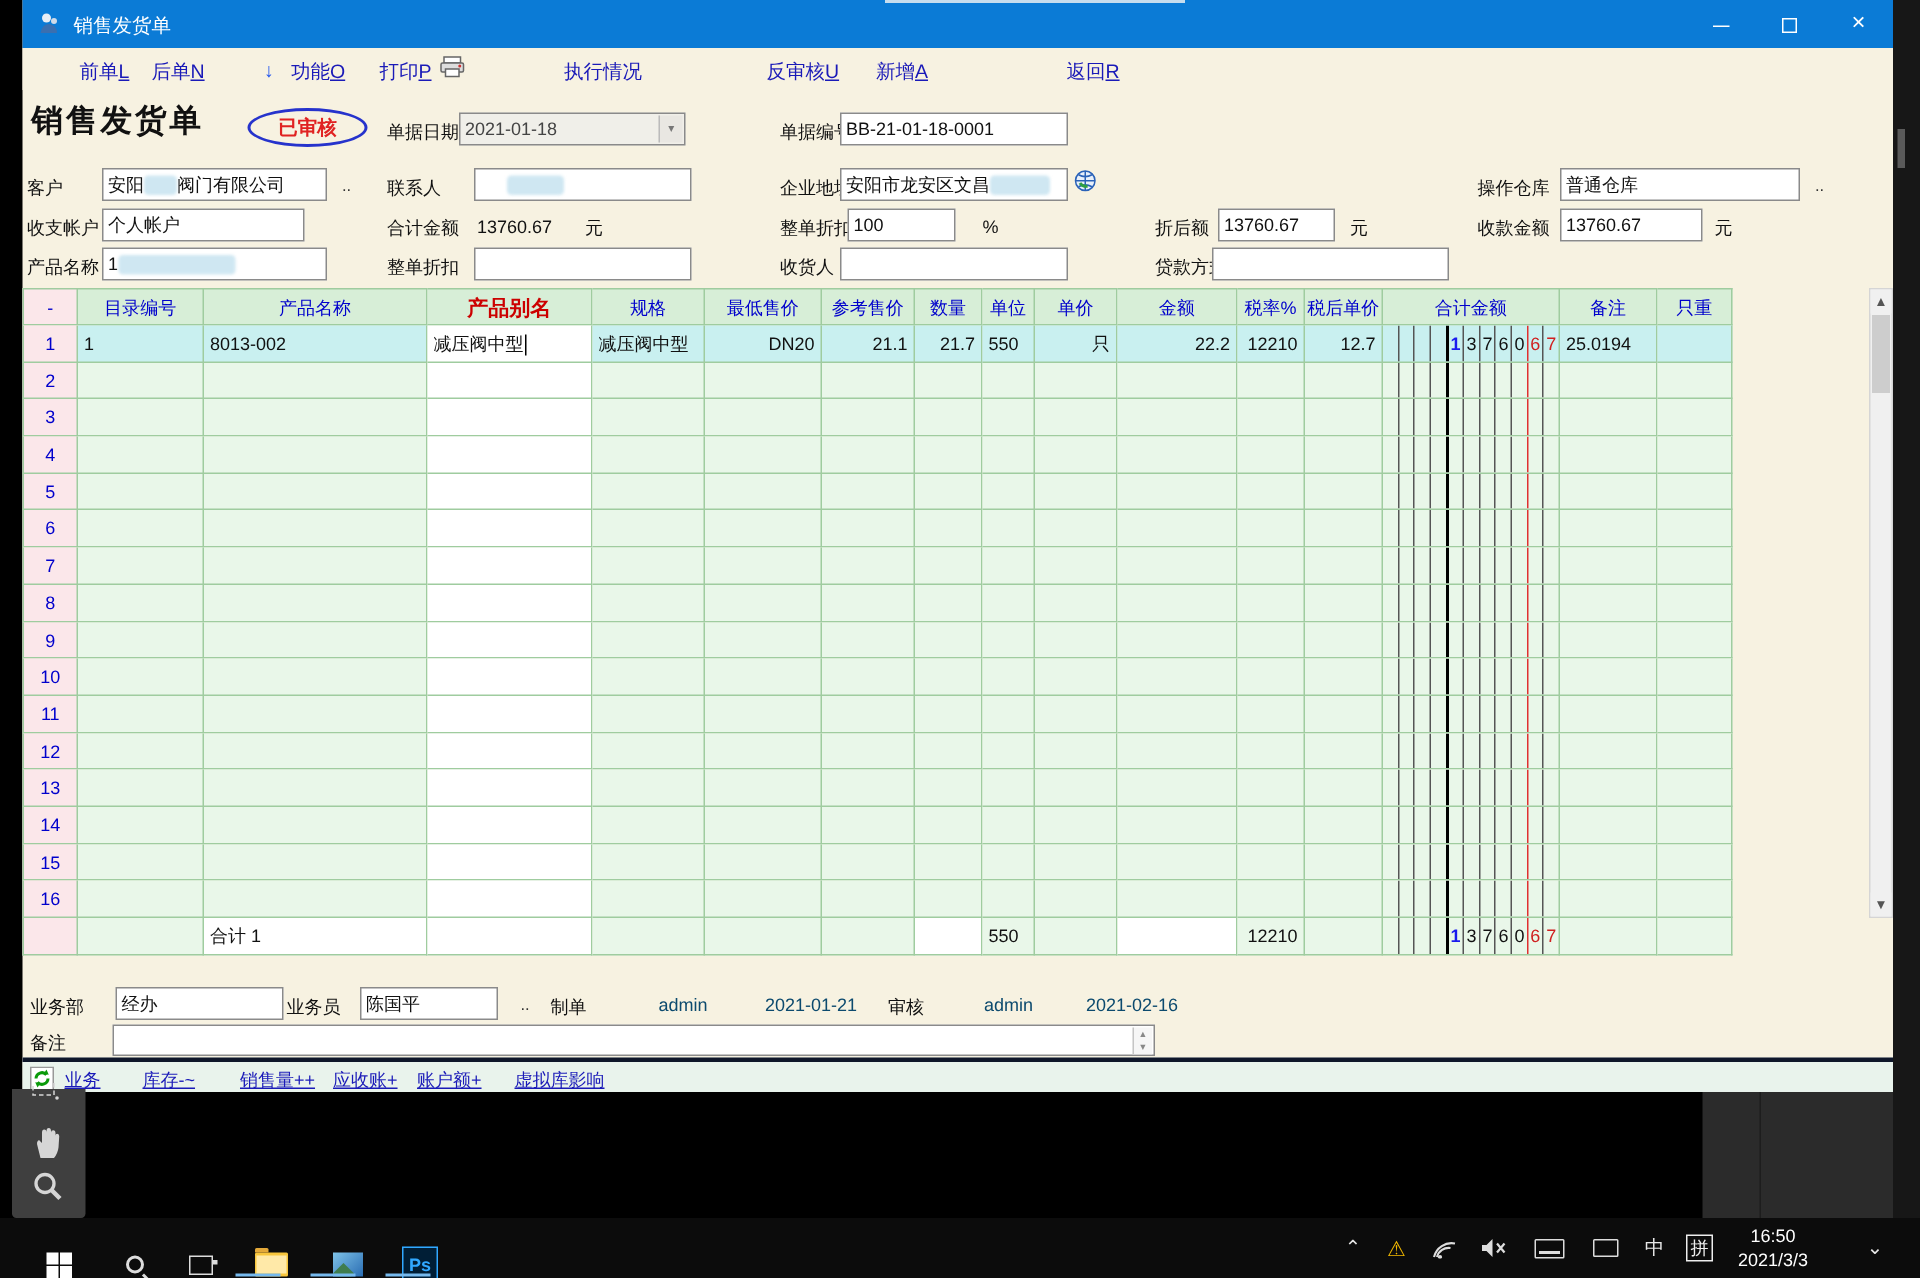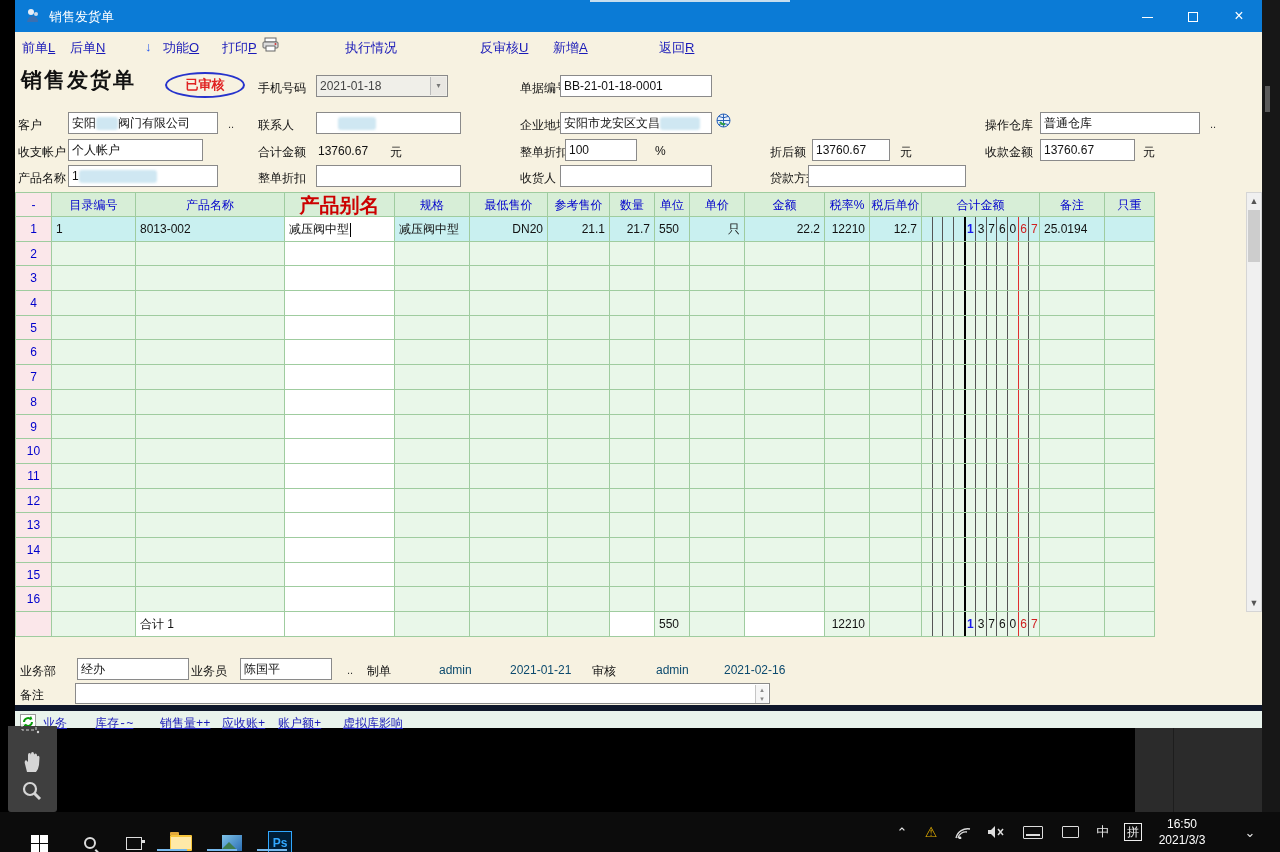--- a/index.html
+++ b/index.html
@@ -12,21 +12,21 @@
   .titlebar .app-ico { position:absolute; left:10px; top:8px; width:16px; height:16px; }
   .titlebar .ttl { position:absolute; left:34px; top:8px; font-size:13px; }
   .win-btn { position:absolute; top:0; width:46px; height:32px; color:#fff; text-align:center; line-height:32px; font-size:14px; }
   .btn-min { right:92px; } .btn-max { right:46px; } .btn-close { right:0; font-size:16px; }
   .btn-min i { display:inline-block; width:11px; height:1px; background:#fff; vertical-align:middle; }
   .btn-max i { display:inline-block; width:10px; height:10px; border:1px solid #fff; vertical-align:middle; }
   .top-edge-line { position:absolute; left:575px; top:0; width:200px; height:2px; background:#e9eef2; opacity:.85; }
 
   
   .toolbar { position:absolute; left:0; top:32px; width:100%; height:28px; background:#f7f2e1; font-size:13px; }
-  .tb-link { position:absolute; top:7px; color:#1a1ab8; cursor:default; white-space:nowrap; }
+  .tb-link { position:absolute; top:7px; color:#1a1ab8; cursor:default; white-space:nowrap;margin-left:31px; }
   .tb-link u { text-decoration:underline; }
   .tb-arrow { color:#2255ee; font-weight:bold; }
 
   
   .doc-title { position:absolute; left:6px; top:66px; font-family:"DejaVu Serif","Liberation Serif",serif; font-weight:bold; font-size:21px; color:#111; letter-spacing:2px; }
   .stamp { position:absolute; left:150px; top:72px; width:80px; height:26px; border:2px solid #2633cc; border-radius:50%; color:#e02222; font-size:13px; font-weight:bold; text-align:center; line-height:22px; }
   .flabel { position:absolute; font-size:12px; color:#111; white-space:nowrap; }
   .fbox { position:absolute; height:22px; background:#fff; border:1px solid #8a8a8a; font-size:12px; color:#111; line-height:20px; padding:0 3px; white-space:nowrap; overflow:hidden; }
   .fbox.disabled { background:#f0efe9; color:#444; }
   .funit { position:absolute; font-size:12px; color:#111; }
@@ -34,21 +34,21 @@
   .dots-btn { position:absolute; font-size:11px; color:#333; }
   .cal-btn { position:absolute; right:1px; top:1px; width:16px; height:18px; background:#e9e7e2; border-left:1px solid #bbb; color:#777; font-size:8px; text-align:center; line-height:18px; }
   .blur-patch { display:inline-block; height:13px; border-radius:3px; background:#cfe7f2; filter:blur(1px); vertical-align:middle; }
   .caret-bar { display:inline-block; width:1px; height:14px; background:#000; vertical-align:middle; margin-left:1px; }
 
   
   .grid { position:absolute; left:0; top:192px; width:1140px; font-size:12px; }
   .g-row { display:grid; grid-template-columns:37px 84px 149px 110px 75px 78px 62px 45px 35px 55px 80px 45px 52px 118px 65px 50px; }
   .g-cell { border-right:1px solid #9fcc9f; border-bottom:1px solid #9fcc9f; padding:0 4px; line-height:24px; height:24.7px; overflow:hidden; white-space:nowrap; background:#e9f7e9; color:#111; position:relative; }
   .g-row.head .g-cell { height:25px; line-height:25px; background:#d7eed7; color:#0000cc; text-align:center; border-top:1px solid #9fcc9f; padding:0 1px; }
-  .g-row.head .g-cell.alias-h { color:#cc0000; font-size:20px; font-weight:bold; }
+  .g-row.head .g-cell.alias-h { color:#cc0000; font-size:14px; font-weight:bold; }
   .g-row.head .g-cell.num-h { background:#fbe7ea; }
   .g-cell.rownum { background:#fbe7ea; color:#0000cc; text-align:center; }
   .g-cell.white { background:#fff; }
   .g-row.sel .g-cell { background:#c9f0f0; }
   .g-row.sel .g-cell.white { background:#fff; }
   .g-row.sel .g-cell.rownum { background:#fbe7ea; }
   .g-row.totalrow .g-cell { height:25px; line-height:25px; }
   .ta-r { text-align:right; } .ta-c { text-align:center; }
   .digit-wrap { position:absolute; inset:0; display:flex; }
   .digit-c { flex:1; border-left:1px solid #555; text-align:center; font-size:12px; line-height:24px; overflow:hidden; }
@@ -60,21 +60,21 @@
 
   
   .vscroll { position:absolute; left:1231px; top:192px; width:16px; height:420px; background:#f0f0f0; border:1px solid #d5d5d5; }
   .vs-arrow { position:absolute; left:0; width:14px; height:16px; color:#555; font-size:9px; text-align:center; line-height:16px; background:#f0f0f0; }
   .vs-up { top:0; } .vs-down { bottom:0; }
   .vs-thumb { position:absolute; left:1px; top:17px; width:12px; height:52px; background:#cdcdcd; }
 
   
   .teal { color:#0c4a6e; }
   .spinner { position:absolute; right:1px; top:1px; width:13px; height:18px; border-left:1px solid #c5c5c5; color:#888; font-size:7px; line-height:9px; text-align:center; background:#f6f6f6; }
-  .statusbar { position:absolute; left:0; top:705px; width:100%; height:23px; background:#e9f3ec; border-top:6px solid #0f172a; font-size:12px;font-family:Liberation Mono, monospace; }
+  .statusbar { position:absolute; left:0; top:705px; width:100%; height:23px; background:#e9f3ec; border-top:3px solid #0f172a; font-size:12px; }
   .st-link { position:absolute; top:4px; color:#1a1ab8; text-decoration:underline; white-space:nowrap; }
 
   
   .ps-tools { position:absolute; left:8px; top:726px; width:49px; height:86px; background:#3f3f3f; border-radius:0 0 3px 3px; }
   .ps-tool { position:absolute; left:12px; color:#d6d6d6; }
   .right-strip { position:absolute; left:1262px; top:0; width:18px; height:852px; background:#171717; }
   .right-strip .mini-sb { position:absolute; left:3px; top:86px; width:5px; height:26px; background:#5a5a5a; }
   .br-panel { position:absolute; left:1135px; top:728px; width:127px; height:84px; background:#2b2b2b; }
   .br-panel .vline { position:absolute; left:38px; top:0; width:1px; height:84px; background:#1d1d1d; }
 
@@ -130,28 +130,28 @@
       <svg width="17" height="15" viewBox="0 0 17 15">
           <rect x="3" y="1" width="11" height="4" fill="#fff" stroke="#666"></rect>
           <rect x="1" y="5" width="15" height="6" rx="1" fill="#ddd" stroke="#666"></rect>
           <rect x="4" y="9" width="9" height="5" fill="#fff" stroke="#666"></rect>
           <circle cx="13.5" cy="7" r="1" fill="#c33"></circle>
         </svg>
     </span>
     <span class="tb-link" style="left:330px"><span>执行情况</span></span>
     <span class="tb-link" style="left:465px"><span>反审核</span><u>U</u></span>
     <span class="tb-link" style="left:538px"><span>新增</span><u>A</u></span>
-    <span class="tb-link" style="left:644px"><span>返回</span><u>R</u></span>
+    <span class="tb-link" style="left:665px"><span>返回</span><u>R</u></span>
   </div>
 
   <div class="doc-title">销售发货单</div>
   <div class="stamp">已审核</div>
 
-  <span class="flabel" style="left:243px;top:80px">手机号码</span>
-  <div class="fbox disabled" style="left:301px;top:75px;width:132px">
+  <span class="flabel" style="left:243px;top:80px">单据日期</span>
+  <div class="fbox disabled" style="left:291px;top:75px;width:151px">
     <span>2021-01-18</span>
     <span class="cal-btn">▾</span>
   </div>
   <span class="flabel" style="left:505px;top:80px">单据编号</span>
   <div class="fbox" style="left:545px;top:75px;width:152px"><span>BB-21-01-18-0001</span></div>
 
   <span class="flabel" style="left:3px;top:117px">客户</span>
   <div class="fbox" style="left:53px;top:112px;width:150px">
     <span>安阳</span><span class="blur-patch" style="width:22px"></span><span>阀门有限公司</span>
   </div>

